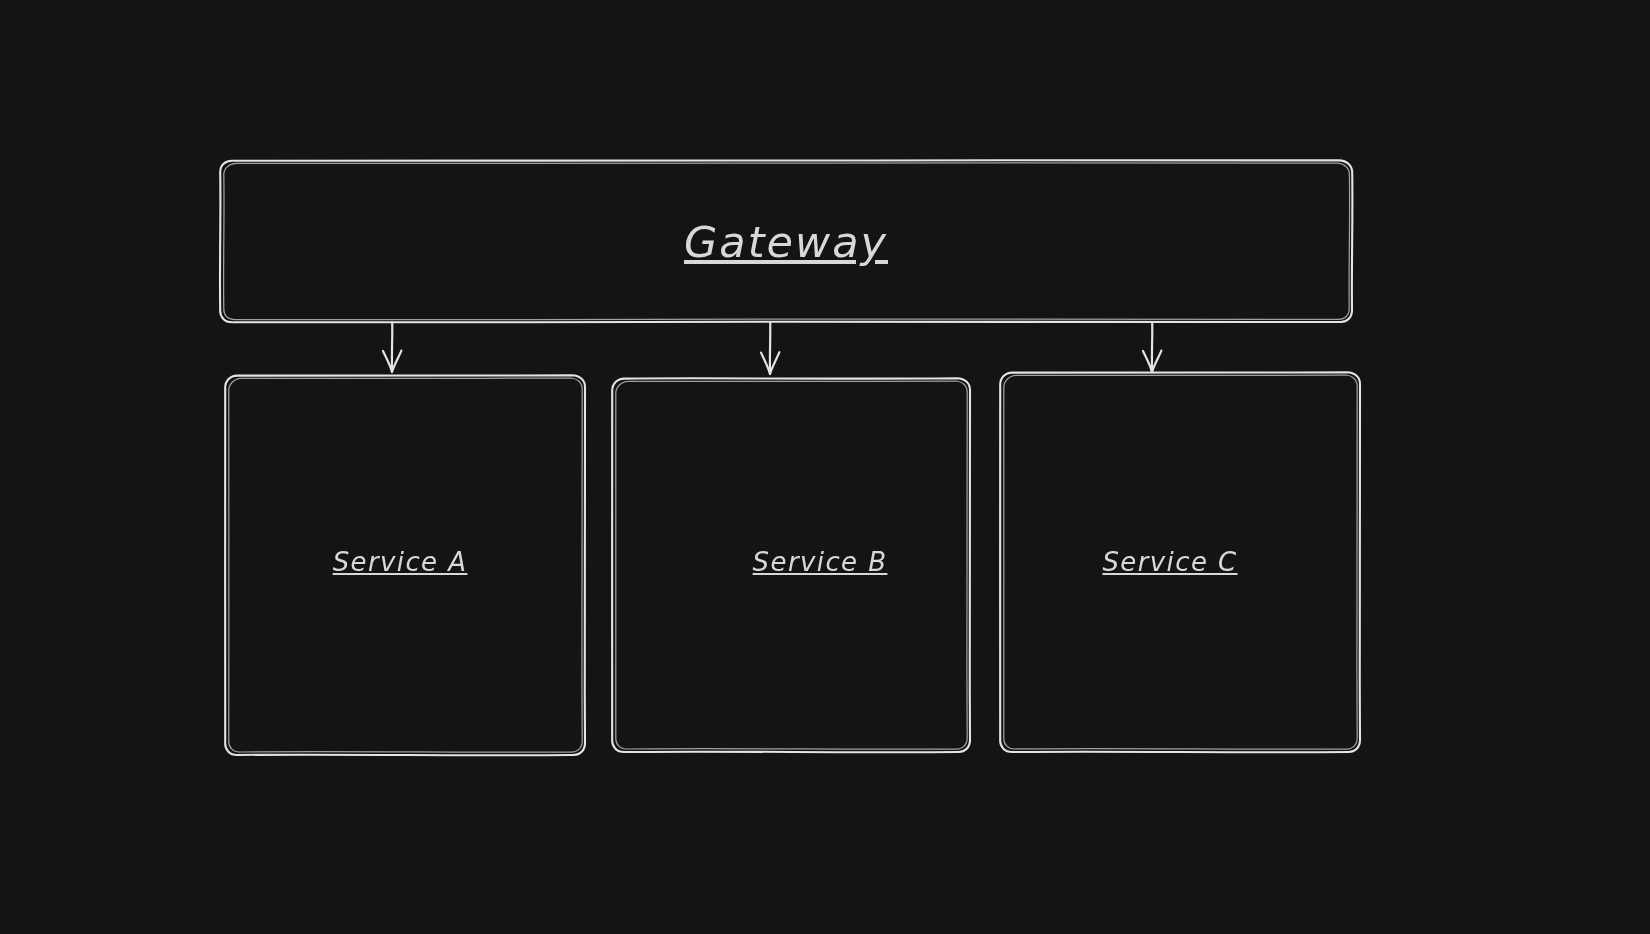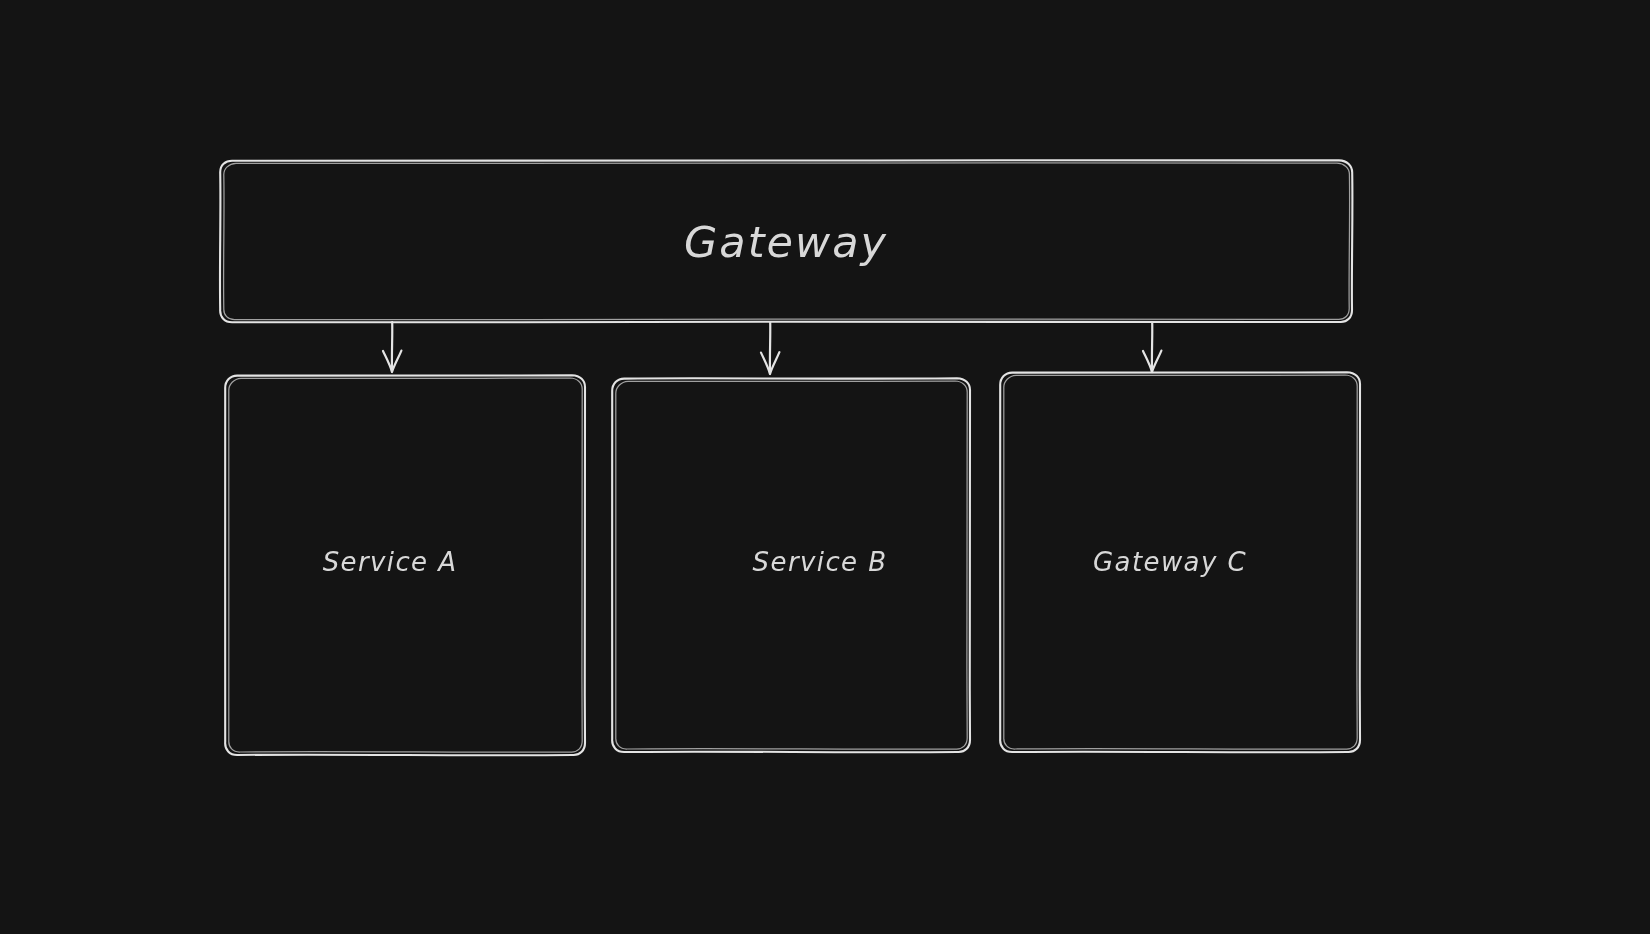--- a/index.html
+++ b/index.html
@@ -70,20 +70,21 @@
     position: absolute;
     color: #d8d8d8;
     font-family: "DejaVu Sans", sans-serif;
     font-style: italic;
     font-weight: 400;
     letter-spacing: 1.2px;
     white-space: nowrap;
     text-align: center;
     transform: translate(-50%, -50%);
     user-select: none;
+    text-decoration: underline;
   }
   .label-gateway {
     font-size: 43px;
     letter-spacing: 2px;
   }
   .label-service {
     font-size: 26px;
     letter-spacing: 1.4px;
   }
 </style>
@@ -203,19 +204,19 @@
     <g>
       <path class="arrow-line" d="M 1152.2 322 C 1152.6 336, 1151.6 352, 1152.0 371.6"></path>
       <path class="arrow-head" d="M 1143.0 351.0 C 1146.0 357.5, 1150.2 365.2, 1152.0 372.0
                M 1161.4 350.6 C 1158.6 357.4, 1154.2 365.0, 1152.0 372.0"></path>
     </g>
 
   </svg>
 
   <div class="node-label label-gateway" style="left:786px; top:242px;">Gateway</div>
 
-  <div class="node-label label-service" style="left:390px; top:562px;">Service A</div>
+  <div class="node-label label-service" style="left:400px; top:562px;">Service A</div>
 
   <div class="node-label label-service" style="left:820px; top:562px;">Service B</div>
 
-  <div class="node-label label-service" style="left:1170px; top:562px;">Gateway C</div>
+  <div class="node-label label-service" style="left:1170px; top:562px;">Service C</div>
 
 </div>
 
 </body></html>

